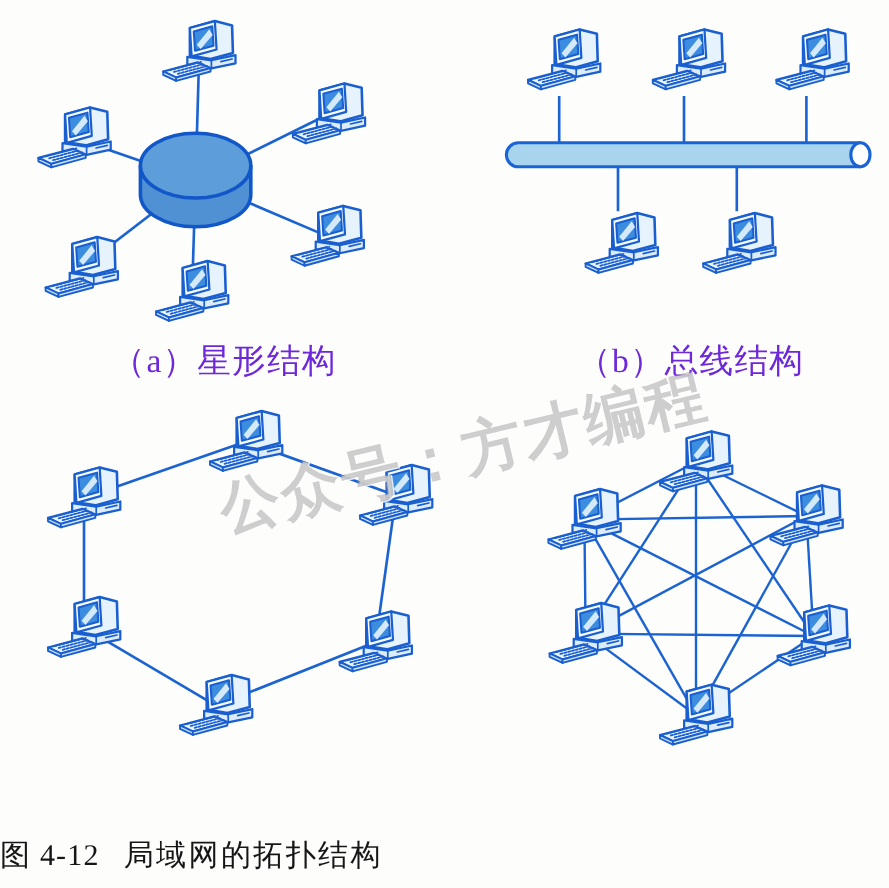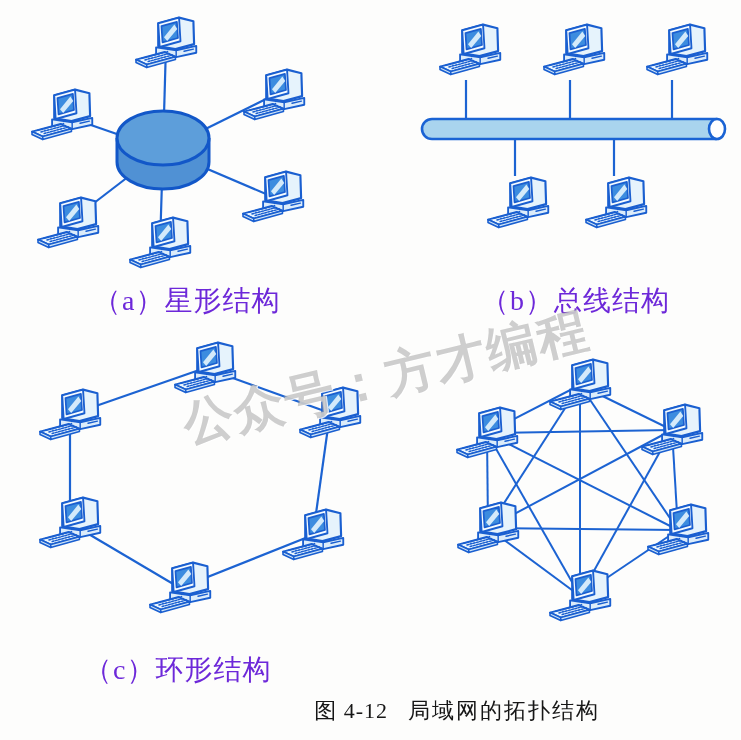--- a/index.html
+++ b/index.html
@@ -1,20 +1,20 @@
 <!DOCTYPE html>
 <html><head>
 <meta charset="utf-8">
 <style>
   html,body{margin:0;padding:0;}
   body{font-family:"Liberation Serif","DejaVu Serif",serif;background:#ffffff;}
   .page{position:relative;width:741px;height:740px;background:#fdfdfc;overflow:hidden;}
   .diagram-svg{position:absolute;left:0;top:0;}
   .cap{position:absolute;font-size:28px;color:#6d28d9;white-space:nowrap;letter-spacing:1px;}
-  .figcap{position:absolute;left:0;top:696px;width:600px;text-align:right;font-size:22px;color:#161616;white-space:nowrap;}
+  .figcap{position:absolute;left:0;top:696px;width:600px;text-align:left;font-size:25px;color:#161616;white-space:nowrap;}
   .figcap .fig-label{margin-right:20px;letter-spacing:1px;}
   .figcap .fig-title{letter-spacing:2px;}
   .watermark{position:absolute;left:178px;top:340px;width:416px;height:74px;line-height:74px;
     text-align:center;font-family:"Liberation Sans","DejaVu Sans",sans-serif;font-weight:bold;
     font-size:50px;letter-spacing:2px;color:rgba(158,158,158,0.50);
     text-shadow:1px 1px 0 rgba(255,255,255,0.85);
     transform:rotate(-13.5deg);transform-origin:center center;white-space:nowrap;pointer-events:none;}
 </style>
 </head>
 <body>
@@ -121,21 +121,20 @@
       <use href="#pc" xlink:href="#pc" x="639" y="401" width="72" height="66"></use>
       <use href="#pc" xlink:href="#pc" x="645" y="501" width="72" height="66"></use>
       <use href="#pc" xlink:href="#pc" x="547" y="567" width="72" height="66"></use>
       <use href="#pc" xlink:href="#pc" x="455" y="499" width="72" height="66"></use>
       <use href="#pc" xlink:href="#pc" x="454" y="404" width="72" height="66"></use>
     </g>
   </svg>
 
   <div class="cap" style="left:93px;top:282px;">（a）星形结构</div>
   <div class="cap" style="left:481px;top:282px;">（b）总线结构</div>
-  <div class="cap" style="left:84px;top:651px;">（c）环形结构</div>
 
   <div class="watermark">公众号：方才编程</div>
 
   <div class="figcap">
     <span class="fig-label">图 4-12</span><span class="fig-title">局域网的拓扑结构</span>
   </div>
 
 </div>
 
 </body></html>

